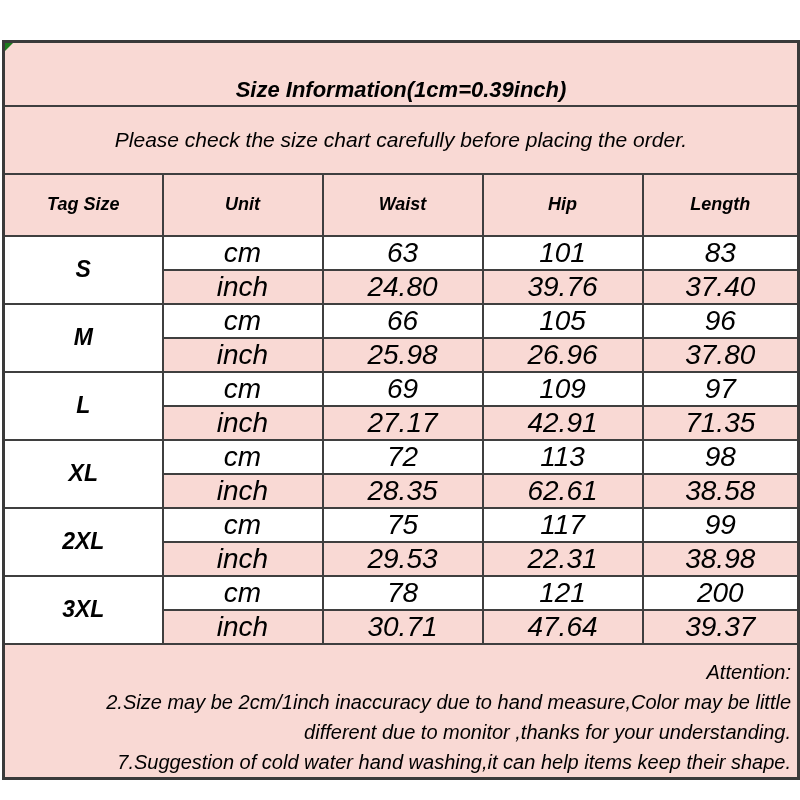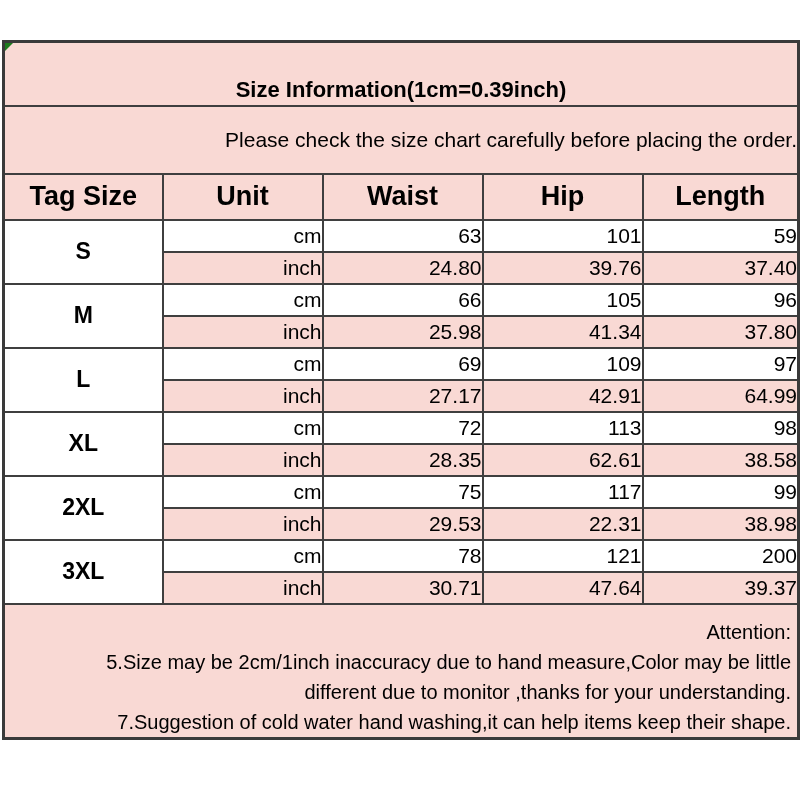--- a/index.html
+++ b/index.html
@@ -16,57 +16,56 @@
   .sheet{
     position:relative;
     margin:40px 3px 0 2px;
     width:795px;
   }
   table.size-table{
     width:795px;
     border-collapse:collapse;
     table-layout:fixed;
     border:3px solid var(--outer-border);
+    font-style:italic;
   }
   td{
     border:2px solid var(--border);
     text-align:center;
     vertical-align:middle;
     overflow:hidden;
     white-space:nowrap;
   }
   td.title-cell{
     height:64px;
     background:var(--pink);
     font-weight:bold;
     font-size:22px;
     vertical-align:bottom;
     padding-bottom:2px;
   }
   td.subtitle-cell{
     height:68px;
     background:var(--pink);
     font-size:21px;
-    text-align:right;
   }
   td.col-header{
-    height:46px;
+    height:62px;
     background:var(--pink);
     font-weight:bold;
-    font-size:27px;
+    font-size:18px;
   }
   td.tag-cell{
     background:var(--white);
     font-weight:bold;
     font-size:23px;
   }
   td.data-cell{
     height:32px;
-    font-size:21px;
-    text-align:right;
+    font-size:28px;
   }
   tr.row-cm td.data-cell{background:var(--white);}
   tr.row-inch td.data-cell{background:var(--pink);}
   td.attention-cell{
     height:133px;
     background:var(--pink);
     text-align:right;
     vertical-align:top;
     padding:12px 6px 0 7px;
     font-size:20px;
@@ -108,55 +107,55 @@
         <td class="col-header">Waist</td>
         <td class="col-header">Hip</td>
         <td class="col-header">Length</td>
       </tr>
 
       <tr class="row-cm">
         <td class="tag-cell" rowspan="2">S</td>
         <td class="data-cell">cm</td>
         <td class="data-cell">63</td>
         <td class="data-cell">101</td>
-        <td class="data-cell">59</td>
+        <td class="data-cell">83</td>
       </tr>
       <tr class="row-inch">
         <td class="data-cell">inch</td>
         <td class="data-cell">24.80</td>
         <td class="data-cell">39.76</td>
         <td class="data-cell">37.40</td>
       </tr>
 
       <tr class="row-cm">
         <td class="tag-cell" rowspan="2">M</td>
         <td class="data-cell">cm</td>
         <td class="data-cell">66</td>
         <td class="data-cell">105</td>
         <td class="data-cell">96</td>
       </tr>
       <tr class="row-inch">
         <td class="data-cell">inch</td>
         <td class="data-cell">25.98</td>
-        <td class="data-cell">41.34</td>
+        <td class="data-cell">26.96</td>
         <td class="data-cell">37.80</td>
       </tr>
 
       <tr class="row-cm">
         <td class="tag-cell" rowspan="2">L</td>
         <td class="data-cell">cm</td>
         <td class="data-cell">69</td>
         <td class="data-cell">109</td>
         <td class="data-cell">97</td>
       </tr>
       <tr class="row-inch">
         <td class="data-cell">inch</td>
         <td class="data-cell">27.17</td>
         <td class="data-cell">42.91</td>
-        <td class="data-cell">64.99</td>
+        <td class="data-cell">71.35</td>
       </tr>
 
       <tr class="row-cm">
         <td class="tag-cell" rowspan="2">XL</td>
         <td class="data-cell">cm</td>
         <td class="data-cell">72</td>
         <td class="data-cell">113</td>
         <td class="data-cell">98</td>
       </tr>
       <tr class="row-inch">
@@ -190,20 +189,20 @@
       <tr class="row-inch">
         <td class="data-cell">inch</td>
         <td class="data-cell">30.71</td>
         <td class="data-cell">47.64</td>
         <td class="data-cell">39.37</td>
       </tr>
 
       <tr>
         <td class="attention-cell" colspan="5">
           <div>Attention:</div>
-          <div>5.Size may be 2cm/1inch inaccuracy due to hand measure,Color may be little</div>
+          <div>2.Size may be 2cm/1inch inaccuracy due to hand measure,Color may be little</div>
           <div>different due to monitor ,thanks for your understanding.</div>
           <div>7.Suggestion of cold water hand washing,it can help items keep their shape.</div>
         </td>
       </tr>
     </tbody>
   </table>
 </div>
 
 </body></html>

